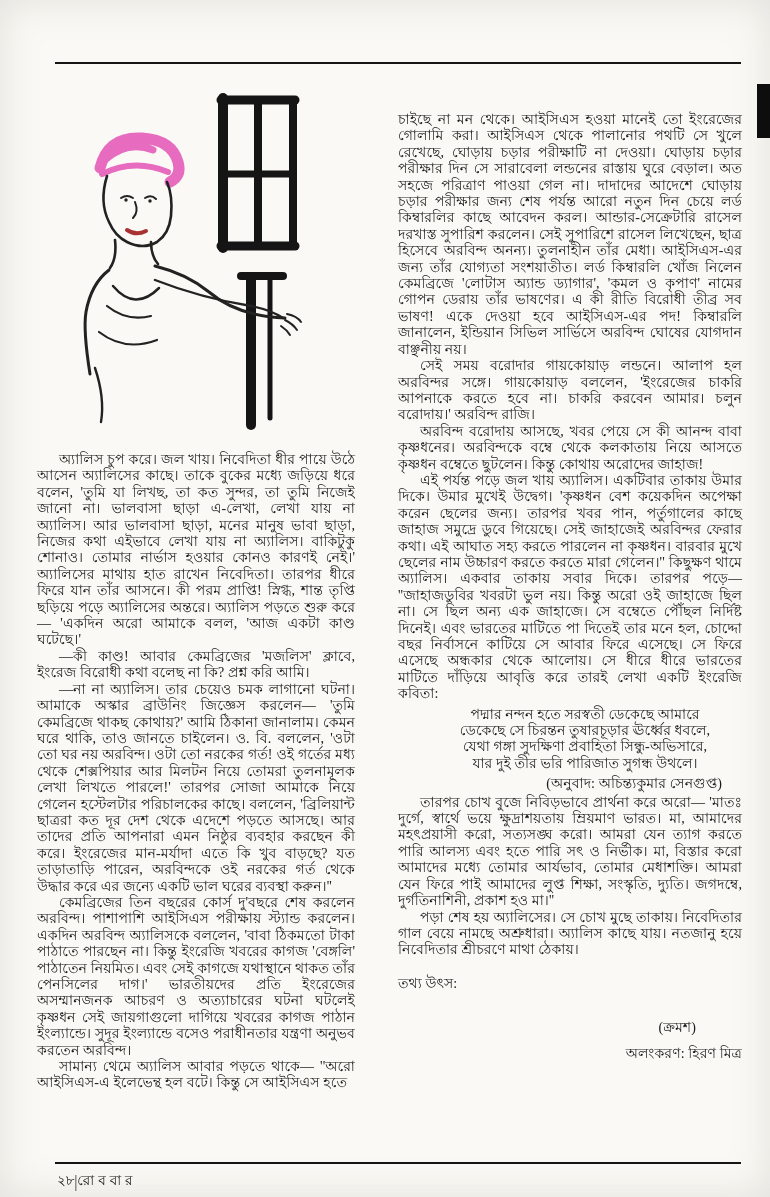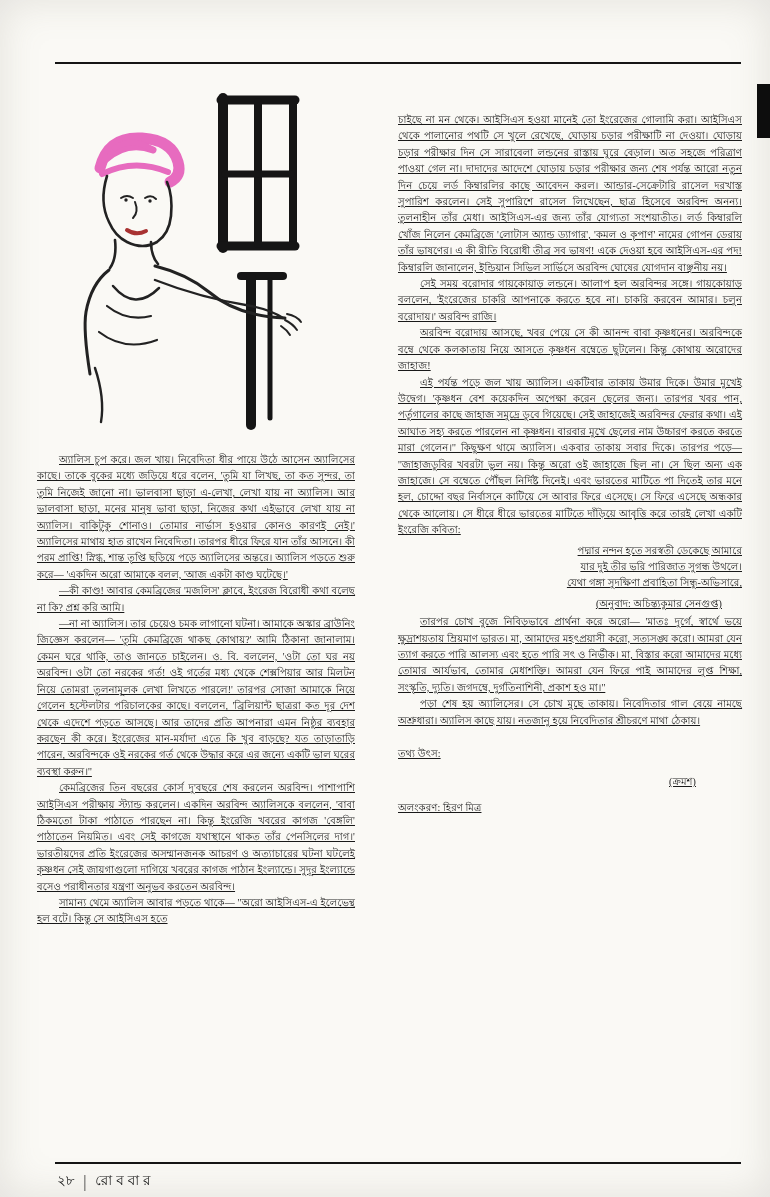--- a/index.html
+++ b/index.html
@@ -13,38 +13,37 @@
     color:#191919;
     box-shadow:inset 0 0 40px rgba(120,115,105,.18);
   }
   .top-rule{position:absolute;left:55px;top:62px;width:686px;height:2px;background:#151515;}
   .bottom-rule{position:absolute;left:55px;top:1162px;width:686px;height:2px;background:#151515;}
   .corner-tab{position:absolute;right:0;top:84px;width:13px;height:54px;background:#0d0d0d;}
   .illustration{position:absolute;left:55px;top:80px;width:330px;height:365px;}
   .col{
     position:absolute;
     text-align:justify;
-    font-size:10px;
+    font-size:14px;
     line-height:16.4px;
     letter-spacing:.1px;
-    text-decoration:underline;
   }
   .left-col{left:37px;top:452px;width:318px;}
   .right-col{left:398px;top:112px;width:344px;}
   .para{margin:0;}
   .para.indent{text-indent:22px;}
-  .poem{margin:4px 0 4px 30px;text-align:right;}
+  .poem{margin:4px 0 4px 30px;text-align:center;}
   .poem-line{line-height:16.4px;}
   .poem-credit{text-align:right;margin:2px 20px 2px 0;}
   .source-block{margin-top:16px;text-align:left;line-height:17px;}
-  .cont-mark{text-align:right;margin-top:12px;padding-right:46px;}
-  .illus-credit{margin-top:10px;}
+  .cont-mark{text-align:right;margin-top:28px;padding-right:46px;}
+  .illus-credit{text-align:right;margin-top:10px;}
   .footer{
     position:absolute;left:57px;top:1170px;
-    display:flex;align-items:center;gap:9px;
+    display:flex;align-items:center;
     font-size:13.5px;color:#151515;
   }
   .footer .divider{font-size:14px;transform:scaleY(1.2);}
   .footer .mag{letter-spacing:4px;}
 </style>
 </head>
 <body>
 
 <div class="page">
 
@@ -105,22 +104,23 @@
   </div>
 
   <div class="col right-col">
     <p class="para">চাইছে না মন থেকে। আইসিএস হওয়া মানেই তো ইংরেজের গোলামি করা। আইসিএস থেকে পালানোর পথটি সে খুলে রেখেছে, ঘোড়ায় চড়ার পরীক্ষাটি না দেওয়া। ঘোড়ায় চড়ার পরীক্ষার দিন সে সারাবেলা লন্ডনের রাস্তায় ঘুরে বেড়াল। অত সহজে পরিত্রাণ পাওয়া গেল না। দাদাদের আদেশে ঘোড়ায় চড়ার পরীক্ষার জন্য শেষ পর্যন্ত আরো নতুন দিন চেয়ে লর্ড কিম্বারলির কাছে আবেদন করল। আন্ডার-সেক্রেটারি রাসেল দরখাস্ত সুপারিশ করলেন। সেই সুপারিশে রাসেল লিখেছেন, ছাত্র হিসেবে অরবিন্দ অনন্য। তুলনাহীন তাঁর মেধা। আইসিএস-এর জন্য তাঁর যোগ্যতা সংশয়াতীত। লর্ড কিম্বারলি খোঁজ নিলেন কেমব্রিজে 'লোটাস অ্যান্ড ড্যাগার', 'কমল ও কৃপাণ' নামের গোপন ডেরায় তাঁর ভাষণের। এ কী রীতি বিরোধী তীব্র সব ভাষণ! একে দেওয়া হবে আইসিএস-এর পদ! কিম্বারলি জানালেন, ইন্ডিয়ান সিভিল সার্ভিসে অরবিন্দ ঘোষের যোগদান বাঞ্ছনীয় নয়।</p>
     <p class="para indent">সেই সময় বরোদার গায়কোয়াড় লন্ডনে। আলাপ হল অরবিন্দর সঙ্গে। গায়কোয়াড় বললেন, 'ইংরেজের চাকরি আপনাকে করতে হবে না। চাকরি করবেন আমার। চলুন বরোদায়।' অরবিন্দ রাজি।</p>
     <p class="para indent">অরবিন্দ বরোদায় আসছে, খবর পেয়ে সে কী আনন্দ বাবা কৃষ্ণধনের। অরবিন্দকে বম্বে থেকে কলকাতায় নিয়ে আসতে কৃষ্ণধন বম্বেতে ছুটলেন। কিন্তু কোথায় অরোদের জাহাজ!</p>
     <p class="para indent">এই পর্যন্ত পড়ে জল খায় অ্যালিস। একটিবার তাকায় উমার দিকে। উমার মুখেই উদ্বেগ। 'কৃষ্ণধন বেশ কয়েকদিন অপেক্ষা করেন ছেলের জন্য। তারপর খবর পান, পর্তুগালের কাছে জাহাজ সমুদ্রে ডুবে গিয়েছে। সেই জাহাজেই অরবিন্দর ফেরার কথা। এই আঘাত সহ্য করতে পারলেন না কৃষ্ণধন। বারবার মুখে ছেলের নাম উচ্চারণ করতে করতে মারা গেলেন।'' কিছুক্ষণ থামে অ্যালিস। একবার তাকায় সবার দিকে। তারপর পড়ে— ''জাহাজডুবির খবরটা ভুল নয়। কিন্তু অরো ওই জাহাজে ছিল না। সে ছিল অন্য এক জাহাজে। সে বম্বেতে পৌঁছল নির্দিষ্ট দিনেই। এবং ভারতের মাটিতে পা দিতেই তার মনে হল, চোদ্দো বছর নির্বাসনে কাটিয়ে সে আবার ফিরে এসেছে। সে ফিরে এসেছে অন্ধকার থেকে আলোয়। সে ধীরে ধীরে ভারতের মাটিতে দাঁড়িয়ে আবৃত্তি করে তারই লেখা একটি ইংরেজি কবিতা:</p>
 
     <div class="poem">
       <div class="poem-line">পদ্মার নন্দন হতে সরস্বতী ডেকেছে আমারে</div>
+      <div class="poem-line">ডেকেছে সে চিরন্তন তুষারচূড়ার ঊর্ধ্বের ধবলে,</div>
+      <div class="poem-line">যেথা গঙ্গা সুদক্ষিণা প্রবাহিতা সিন্ধু-অভিসারে,</div>
       <div class="poem-line">যার দুই তীর ভরি পারিজাত সুগন্ধ উথলে।</div>
-      <div class="poem-line">যেথা গঙ্গা সুদক্ষিণা প্রবাহিতা সিন্ধু-অভিসারে,</div>
     </div>
     <div class="poem-credit">(অনুবাদ: অচিন্ত্যকুমার সেনগুপ্ত)</div>
 
     <p class="para indent">তারপর চোখ বুজে নিবিড়ভাবে প্রার্থনা করে অরো— 'মাতঃ দুর্গে, স্বার্থে ভয়ে ক্ষুদ্রাশয়তায় ম্রিয়মাণ ভারত। মা, আমাদের মহৎপ্রয়াসী করো, সত্যসঙ্ঘ করো। আমরা যেন ত্যাগ করতে পারি আলস্য এবং হতে পারি সৎ ও নির্ভীক। মা, বিস্তার করো আমাদের মধ্যে তোমার আর্যভাব, তোমার মেধাশক্তি। আমরা যেন ফিরে পাই আমাদের লুপ্ত শিক্ষা, সংস্কৃতি, দ্যুতি। জগদম্বে, দুর্গতিনাশিনী, প্রকাশ হও মা।''</p>
     <p class="para indent">পড়া শেষ হয় অ্যালিসের। সে চোখ মুছে তাকায়। নিবেদিতার গাল বেয়ে নামছে অশ্রুধারা। অ্যালিস কাছে যায়। নতজানু হয়ে নিবেদিতার শ্রীচরণে মাথা ঠেকায়।</p>
 
     <div class="source-block">
       <div class="source-label">তথ্য উৎস:</div>
     </div>
 

